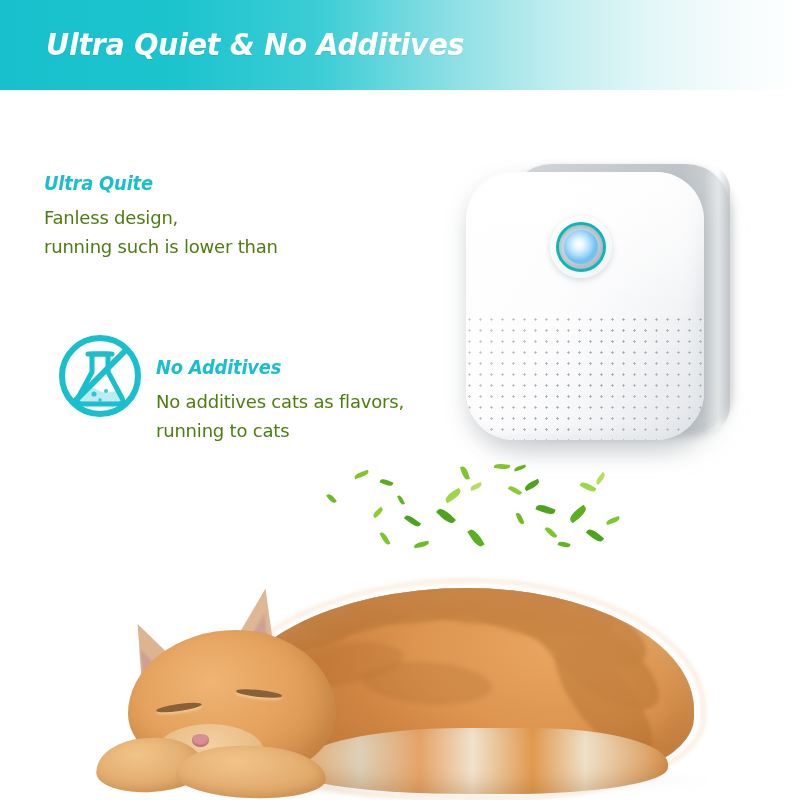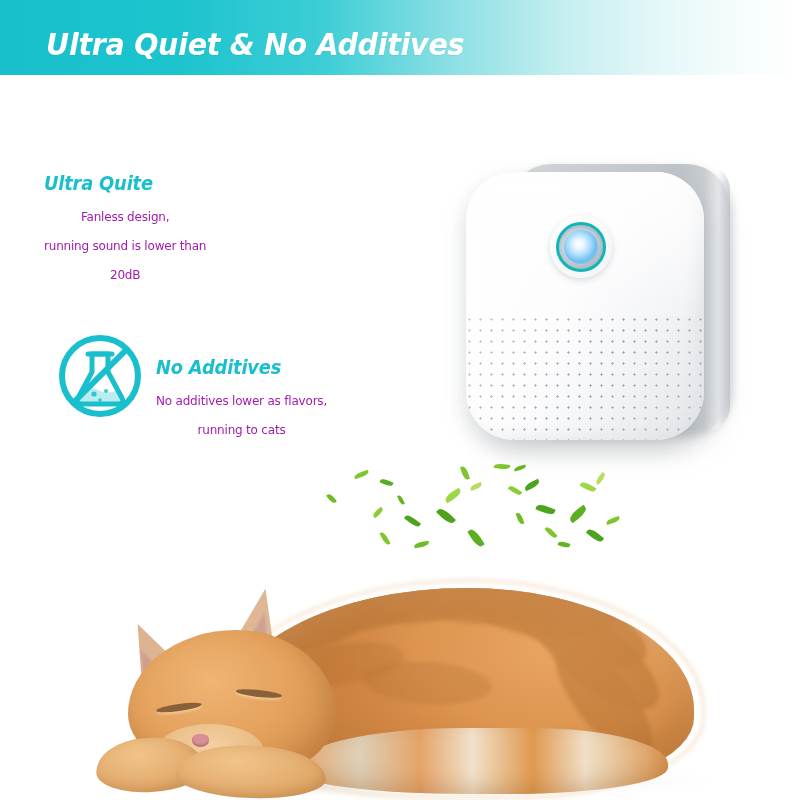--- a/index.html
+++ b/index.html
@@ -18,21 +18,21 @@
     width: 800px;
     height: 800px;
     background: #ffffff;
     overflow: hidden;
   }
 
   
   .header-band {
     position: absolute;
     left: 0; top: 0;
-    width: 800px; height: 75px;
+    width: 800px; height: 90px;
     background: linear-gradient(to right,
         #18c0cd 0%,
         #1cc4ce 22%,
         #3ccdd5 40%,
         #8adfe4 56%,
         #c3eef0 70%,
         #e4f7f8 82%,
         #f6fcfd 92%,
         #ffffff 100%);
   }
@@ -82,26 +82,25 @@
     color: #19bfcc;
     letter-spacing: -0.2px;
     transform: scaleX(0.94);
     transform-origin: left center;
     margin-bottom: 9px;
     white-space: nowrap;
   }
 
   .feature-body {
     font-family: "DejaVu Sans", sans-serif;
-    font-size: 12px;
+    font-size: 18px;
     line-height: 29px;
-    color: #a21caf;
+    color: #4d7c0f;
     font-weight: 400;
     letter-spacing: -0.2px;
-    text-align: center;
   }
   .feature-body div { white-space: nowrap; }
 
   
   .device-wrap {
     position: absolute;
     left: 452px;
     top: 152px;
     width: 300px;
     height: 320px;
@@ -367,22 +366,21 @@
 
   <div class="header-band">
     <div class="header-title">Ultra Quiet  &amp; No Additives</div>
   </div>
 
   <div class="feature feature-1">
     <div class="feature-text">
       <div class="feature-heading">Ultra Quite</div>
       <div class="feature-body">
         <div>Fanless design,</div>
-        <div>running sound is lower than</div>
-        <div>20dB</div>
+        <div>running such is lower than</div>
       </div>
     </div>
   </div>
 
   <div class="feature feature-2">
     <div class="feature-icon">
       <svg width="92" height="92" viewBox="0 0 92 92" aria-hidden="true">
         <circle cx="46" cy="46" r="38" fill="none" stroke="#19bfcc" stroke-width="6"></circle>
 
         <path d="M38 24 L38 42 L24 68 Q21 74 28 74 L64 74 Q71 74 68 68 L54 42 L54 24 Z" fill="none" stroke="#19bfcc" stroke-width="5" stroke-linejoin="round"></path>
@@ -392,21 +390,21 @@
         <circle cx="40" cy="64" r="2.6" fill="#19bfcc" opacity="0.85"></circle>
         <circle cx="52" cy="61" r="2" fill="#19bfcc" opacity="0.85"></circle>
         <circle cx="46" cy="70" r="1.8" fill="#19bfcc" opacity="0.85"></circle>
 
         <line x1="20" y1="72" x2="72" y2="20" stroke="#19bfcc" stroke-width="6" stroke-linecap="round"></line>
       </svg>
     </div>
     <div class="feature-text">
       <div class="feature-heading">No Additives</div>
       <div class="feature-body">
-        <div>No additives lower as flavors,</div>
+        <div>No additives cats as flavors,</div>
         <div>running to cats</div>
       </div>
     </div>
   </div>
 
   <div class="device-wrap">
     <div class="device-shadow"></div>
     <div class="device-back"></div>
     <div class="device-front">
       <div class="device-button">

